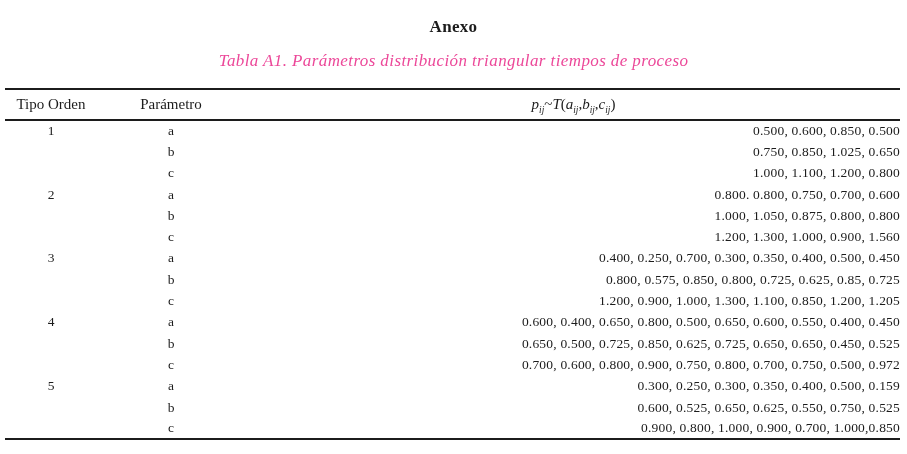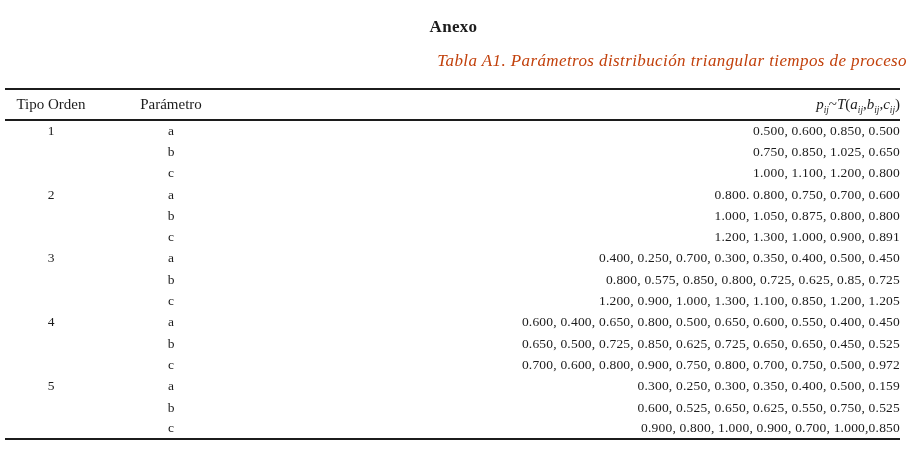--- a/index.html
+++ b/index.html
@@ -24,25 +24,25 @@
     text-align: center;
     font-size: 17px;
     font-weight: bold;
     letter-spacing: 0.3px;
   }
   .doc-caption {
     position: absolute;
     top: 51px;
     left: 0;
     right: 0;
-    text-align: right;
+    text-align: center;
     font-style: italic;
     font-size: 17px;
     letter-spacing: 0.4px;
-    color: #c2410c;
+    color: #ec4899;
   }
   .table-wrap {
     position: absolute;
     top: 88px;
     left: 5px;
     width: 895px;
   }
   table.params {
     width: 100%;
     border-collapse: collapse;
@@ -55,21 +55,21 @@
   }
   table.params th {
     font-weight: normal;
     font-size: 15px;
     padding: 0;
     vertical-align: middle;
     margin-top: 28px;
   }
   table.params th.c1 { width: 92px;  text-align: center; }
   table.params th.c2 { width: 148px; }
-  table.params th.c3 { text-align: right; padding-left: 2px; font-style: italic; }
+  table.params th.c3 { text-align: center; padding-left: 2px; font-style: italic; }
   table.params th.c3 .upright { font-style: normal; }
   table.params sub {
     font-size: 0.62em;
     font-style: italic;
     line-height: 0;
   }
   table.params tbody tr { height: 21.3px; }
   table.params td {
     padding: 0;
     font-size: 13.5px;
@@ -120,21 +120,21 @@
           <td class="c3">0.800. 0.800, 0.750, 0.700, 0.600</td>
         </tr>
         <tr>
           <td class="c1"></td>
           <td class="c2">b</td>
           <td class="c3">1.000, 1.050, 0.875, 0.800, 0.800</td>
         </tr>
         <tr>
           <td class="c1"></td>
           <td class="c2">c</td>
-          <td class="c3">1.200, 1.300, 1.000, 0.900, 0.891</td>
+          <td class="c3">1.200, 1.300, 1.000, 0.900, 1.560</td>
         </tr>
         <tr>
           <td class="c1">3</td>
           <td class="c2">a</td>
           <td class="c3">0.400, 0.250, 0.700, 0.300, 0.350, 0.400, 0.500, 0.450</td>
         </tr>
         <tr>
           <td class="c1"></td>
           <td class="c2">b</td>
           <td class="c3">0.800, 0.575, 0.850, 0.800, 0.725, 0.625, 0.85, 0.725</td>

